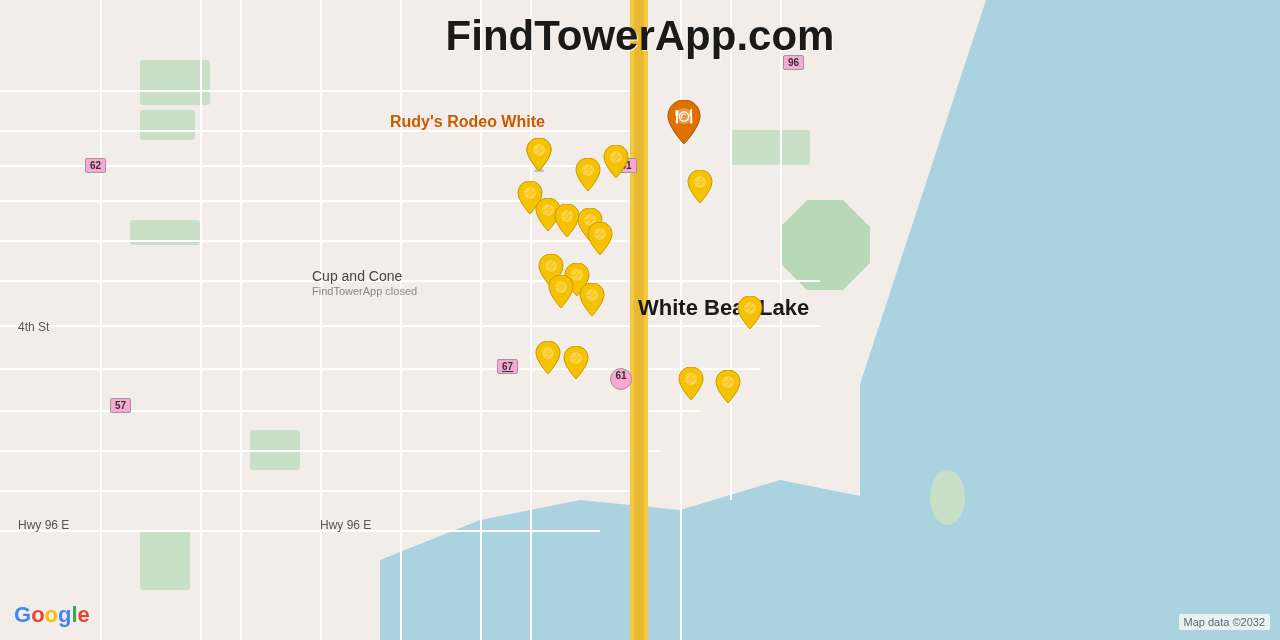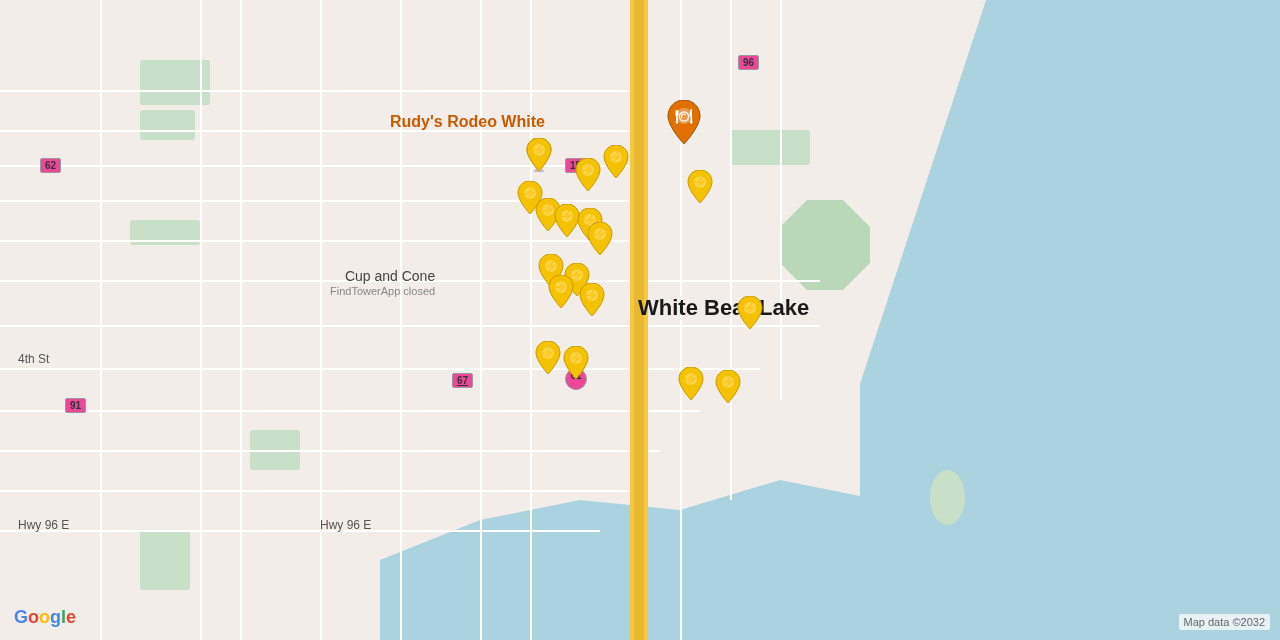--- a/index.html
+++ b/index.html
@@ -88,28 +88,29 @@
       position: absolute;
       width: 2px;
       background: #ffffff;
       z-index: 1;
     }
 
     
     .shield {
       position: absolute;
       z-index: 6;
-      background: #ec4899;
+      background: #f9a8d4;
       border: 1.5px solid #999;
       border-radius: 2px;
       font-size: 10px;
       font-weight: bold;
       color: #333;
       padding: 1px 4px;
       text-align: center;
+      margin-left: 45px;
     }
 
     
     .site-title {
       position: absolute;
       top: 12px;
       left: 50%;
       transform: translateX(-50%);
       font-size: 42px;
       font-weight: 900;
@@ -127,25 +128,25 @@
       z-index: 10;
       color: #c85a00;
       font-size: 16px;
       font-weight: bold;
     }
 
     
     .cup-label {
       position: absolute;
       top: 268px;
-      left: 330px;
+      left: 312px;
       z-index: 10;
       color: #555;
       font-size: 13px;
-      text-align: right;
+      text-align: left;
     }
 
     
     .wbl-label {
       position: absolute;
       top: 295px;
       left: 638px;
       z-index: 10;
       color: #1a1a1a;
       font-size: 22px;
@@ -166,21 +167,21 @@
       width: 28px;
       height: 34px;
     }
 
     
     .google-logo {
       position: absolute;
       bottom: 12px;
       left: 14px;
       z-index: 20;
-      font-size: 18px;
+      font-size: 22px;
       font-weight: bold;
     }
     .google-logo .g { color: #4285F4; }
     .google-logo .o1 { color: #EA4335; }
     .google-logo .o2 { color: #FBBC05; }
     .google-logo .g2 { color: #4285F4; }
     .google-logo .l { color: #34A853; }
     .google-logo .e { color: #EA4335; }
 
     
@@ -198,21 +199,20 @@
 
     
     .street-label-4th {
       position: absolute;
       top: 320px;
       left: 18px;
       z-index: 8;
       font-size: 12px;
       color: #555;
       transform: none;
-      margin-top: 32px;
     }
 
     
     .hwy-label-left {
       position: absolute;
       bottom: 108px;
       left: 18px;
       z-index: 8;
       font-size: 12px;
       color: #555;
@@ -266,26 +266,27 @@
   <div class="road-v" style="left:480px;top:0;height:640px;"></div>
   <div class="road-v" style="left:530px;top:0;height:640px;"></div>
   <div class="road-v" style="left:680px;top:0;height:640px;"></div>
   <div class="road-v" style="left:730px;top:0;height:500px;"></div>
   <div class="road-v" style="left:780px;top:0;height:400px;"></div>
 
   <div class="highway-v"></div>
   <div class="highway-v-inner"></div>
 
   <div class="shield" style="top:158px;left:40px;">62</div>
-  <div class="shield" style="top:398px;left:65px;">91</div>
-  <div class="shield" style="top:373px;left:452px;text-decoration:underline;">67</div>
+  <div class="shield" style="top:398px;left:65px;">57</div>
+  <div class="shield" style="top:359px;left:452px;text-decoration:underline;">67</div>
   <div class="shield" style="top:158px;left:565px;">151</div>
   <div class="shield" style="top:55px;left:738px;">96</div>
   <div class="shield" style="top:368px;left:565px;border-radius:50%;width:22px;height:22px;padding:1px 2px;">61</div>
 
+  <div class="site-title">FindTowerApp.com</div>
 
   <div class="rudy-label">Rudy's Rodeo White</div>
 
   <div class="cup-label">
     <div style="font-size:14px;color:#444;font-weight:500;">Cup and Cone</div>
     <div style="font-size:11px;color:#888;margin-top:1px;">FindTowerApp closed</div>
   </div>
 
   <div class="wbl-label">White Bear Lake</div>
 

